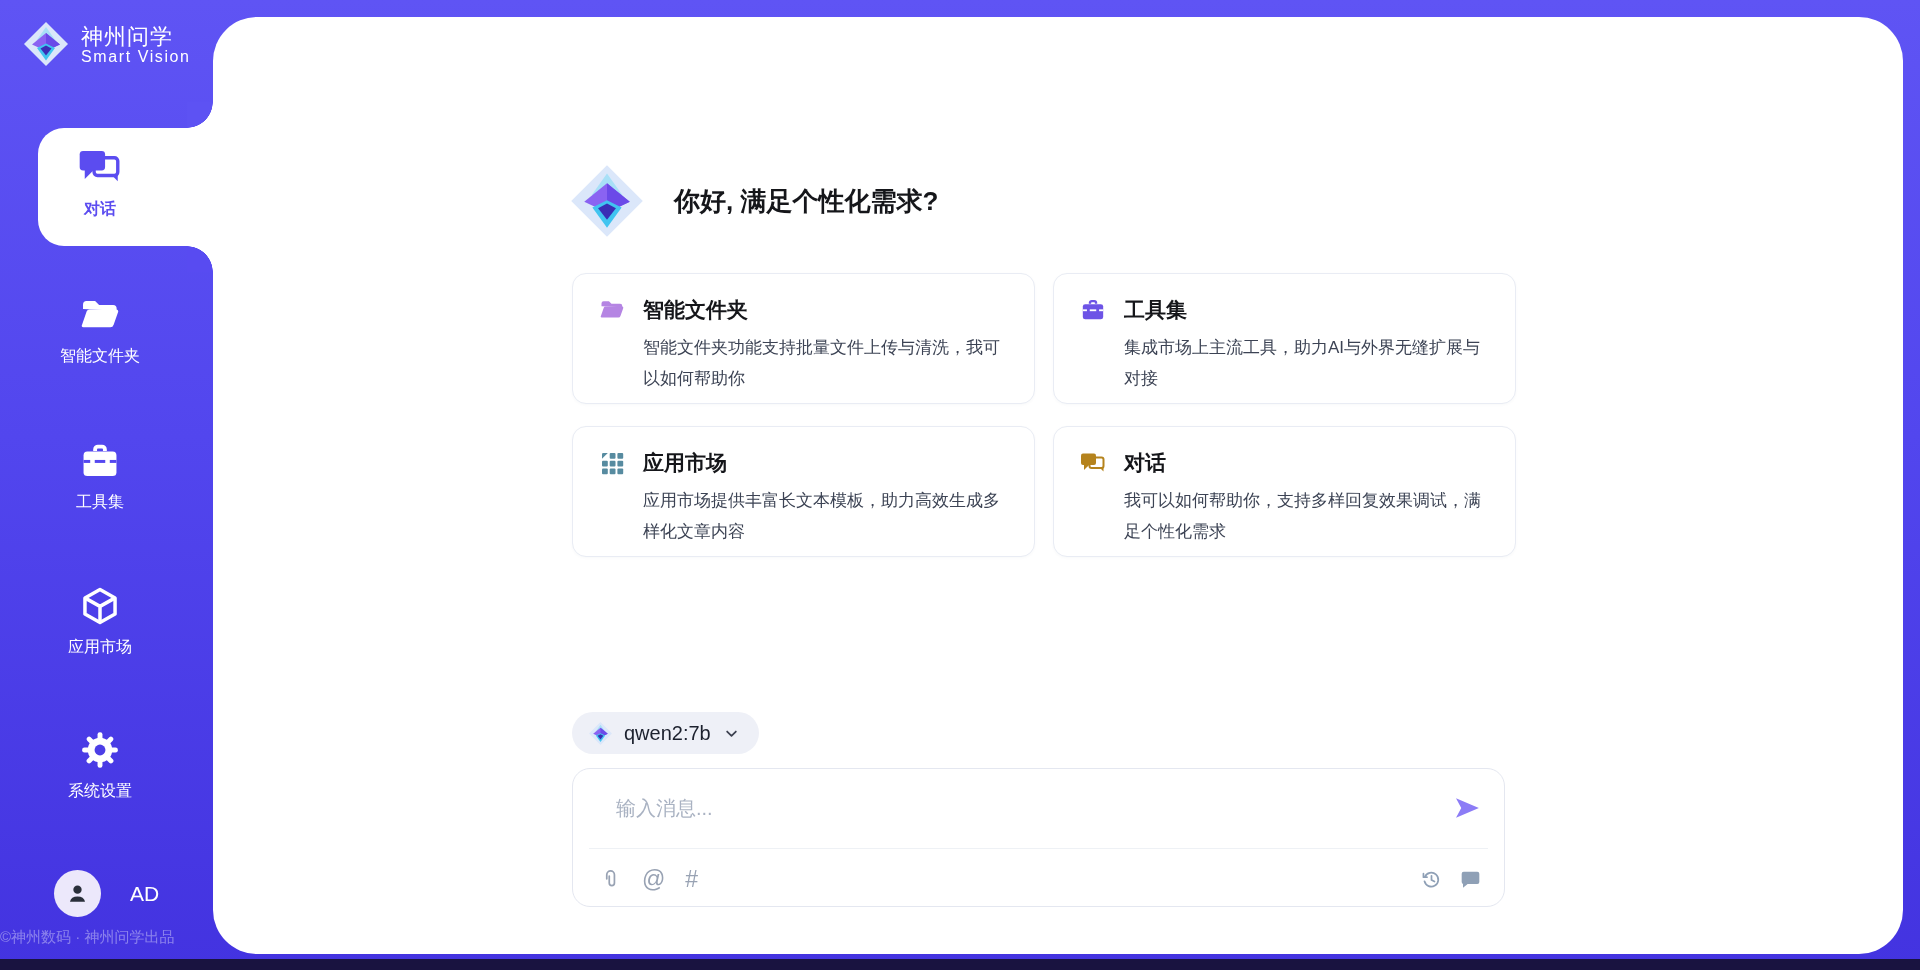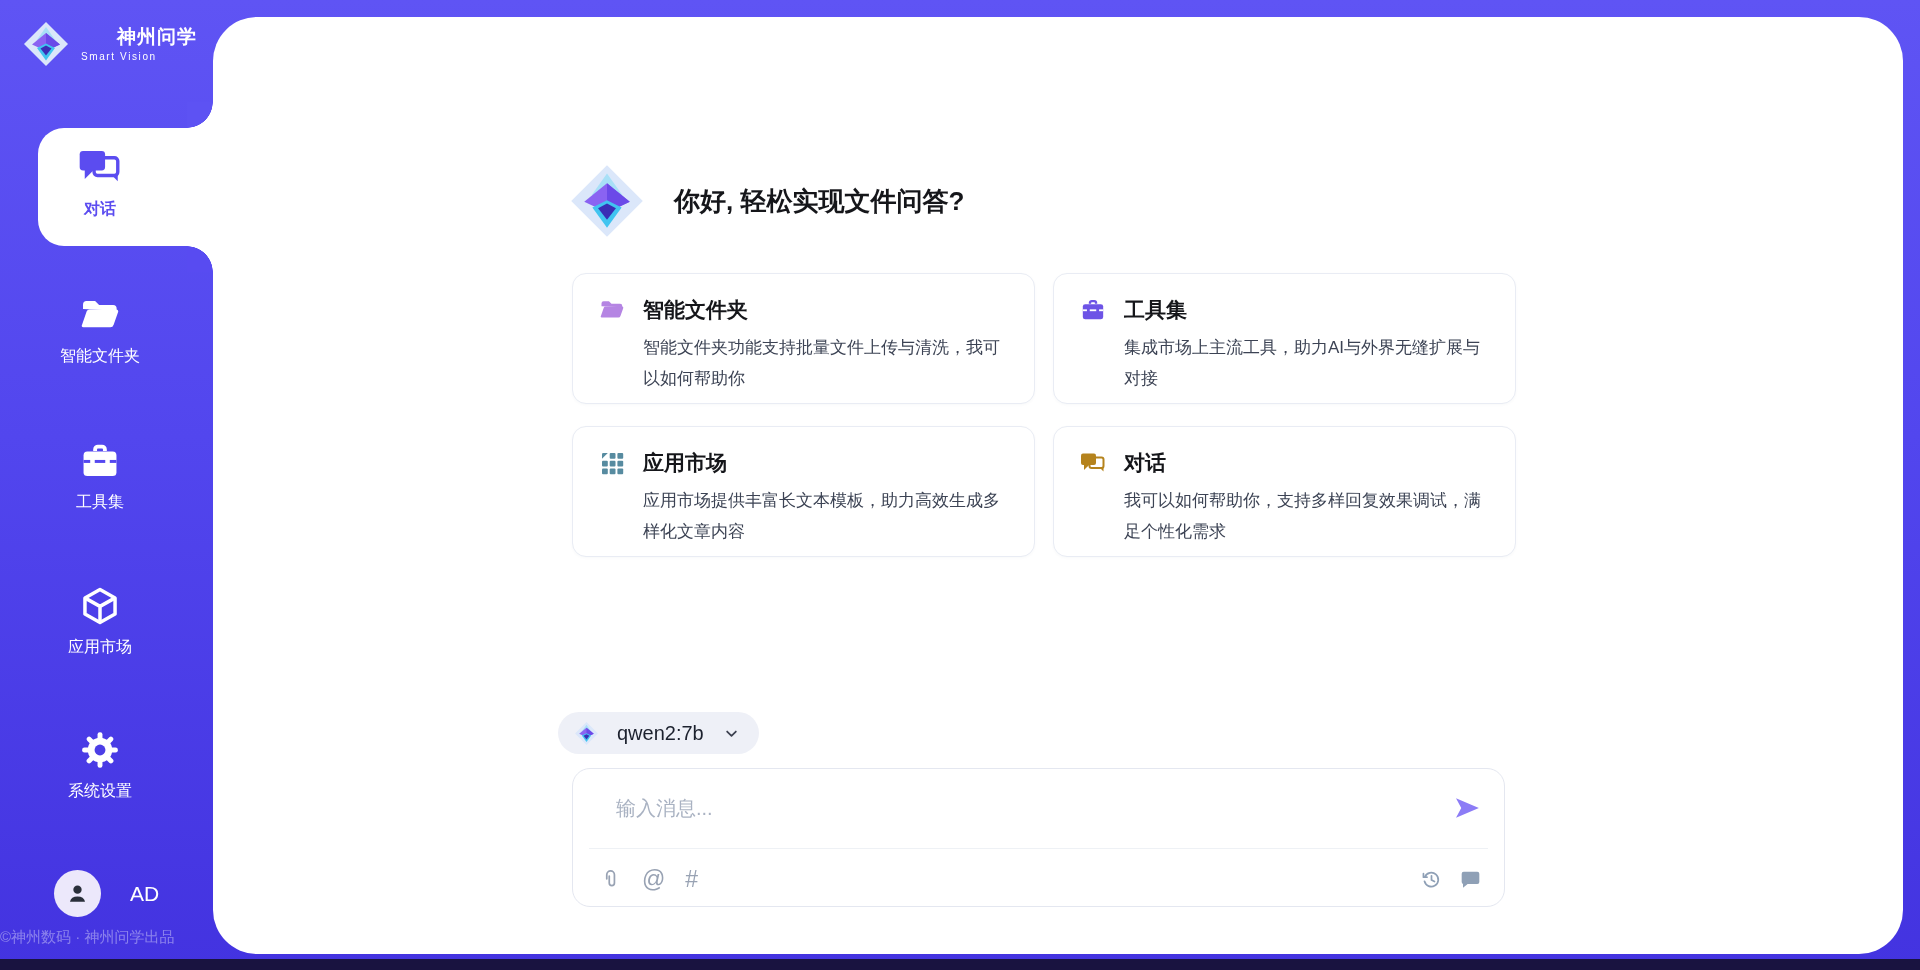--- a/index.html
+++ b/index.html
@@ -7,22 +7,22 @@
   .page{position:relative;width:1920px;height:970px;background:linear-gradient(180deg,#5f54f4 0%,#5246ee 45%,#4333e0 100%);overflow:hidden;}
   .bottom-strip{position:absolute;left:0;bottom:0;width:100%;height:11px;background:#191340;}
 
   
   .main-panel{position:absolute;left:213px;top:17px;width:1690px;height:937px;background:#ffffff;border-radius:44px;}
 
   
   .sidebar{position:absolute;left:0;top:0;width:213px;height:970px;}
   .logo-row{position:absolute;left:22px;top:20px;display:flex;align-items:center;gap:11px;}
   .logo-gem{width:48px;height:48px;}
-  .brand-name{color:#fff;font-size:19px;font-weight:700;letter-spacing:1px;line-height:24px;margin-left:36px;}
-  .brand-sub{color:#fff;font-size:10px;letter-spacing:1.6px;line-height:15px;}
+  .brand-name{color:#fff;font-size:22px;font-weight:400;letter-spacing:1px;line-height:24px;}
+  .brand-sub{color:#fff;font-size:16px;letter-spacing:1.6px;line-height:15px;}
 
   .tab-active{position:absolute;left:38px;top:128px;width:175px;height:118px;background:#ffffff;border-radius:26px 0 0 26px;cursor:pointer;}
   .fillet{position:absolute;width:26px;height:26px;}
   .fillet-top{left:187px;top:102px;background:radial-gradient(circle at 0 0,#5d52f3 0,#5d52f3 25.5px,#ffffff 26px);}
   .fillet-bottom{left:187px;top:246px;background:radial-gradient(circle at 0 100%,#584bf1 0,#584bf1 25.5px,#ffffff 26px);}
   .tab-content{position:absolute;left:0;top:0;width:124px;height:118px;text-align:center;color:#5b4cf0;}
   .tab-content .nav-icon{margin-top:17px;}
   .nav-icon{width:44px;height:44px;display:inline-block;}
   .nav-label{display:block;font-size:16px;margin-top:6px;}
   .tab-content .nav-label{color:#5b4cf0;font-weight:600;}
@@ -52,21 +52,21 @@
   .card-head{display:flex;align-items:center;gap:18px;}
   .card-icon{width:26px;height:26px;flex:0 0 26px;}
   .card-title{font-size:21px;font-weight:700;color:#15161a;}
   .card-desc{margin:8px 0 0 44px;font-size:17px;line-height:31px;color:#3c4354;}
   .ci-0{color:#b585e3;}
   .ci-1{color:#6d53e6;--slit:#ffffff;}
   .ci-2{color:#578ba0;}
   .ci-3{color:#b5831d;}
 
   
-  .model-pill{position:absolute;left:558px;top:712px;height:42px;background:#eef0f7;border-radius:21px;display:flex;align-items:center;gap:18px;padding:0 18px 0 16px;cursor:pointer;}
+  .model-pill{position:absolute;left:572px;top:712px;height:42px;background:#eef0f7;border-radius:21px;display:flex;align-items:center;gap:11px;padding:0 18px 0 16px;cursor:pointer;}
   .model-pill .logo-gem{width:25px;height:25px;}
   .model-name{font-size:20px;color:#1c212e;}
   .chevron{width:19px;height:19px;color:#3c4150;}
 
   
   .composer{position:absolute;left:572px;top:768px;width:933px;height:139px;box-sizing:border-box;border:1.6px solid #e4e7f0;border-radius:18px;background:#fff;}
   .composer-input{position:absolute;left:26px;top:20px;width:800px;height:36px;border:none;outline:none;font-size:20px;color:#333;font-family:"Liberation Sans","DejaVu Sans",sans-serif;background:transparent;margin-left:15px;}
   .composer-input::placeholder{color:#a9b2c2;}
   .send-btn{position:absolute;right:22px;top:24px;width:30px;height:30px;color:#8c7cf6;cursor:pointer;background:none;border:none;padding:0;}
   .send-btn svg{width:30px;height:30px;}
@@ -219,21 +219,21 @@
       </div>
       <span class="user-name">AD</span>
     </div>
     <div class="copyright">©神州数码 · 神州问学出品</div>
   </div>
 
   <div class="greeting">
     <svg class="logo-gem">
         <use href="#sym-gem"></use>
       </svg>
-    <div class="greeting-text">你好, 轻松实现文件问答?</div>
+    <div class="greeting-text">你好, 满足个性化需求?</div>
   </div>
 
   <div class="cards">
     <div class="card">
       <div class="card-head">
         <svg class="card-icon ci-0">
             <use href="#sym-folder"></use>
           </svg>
         <span class="card-title">智能文件夹</span>
       </div>

